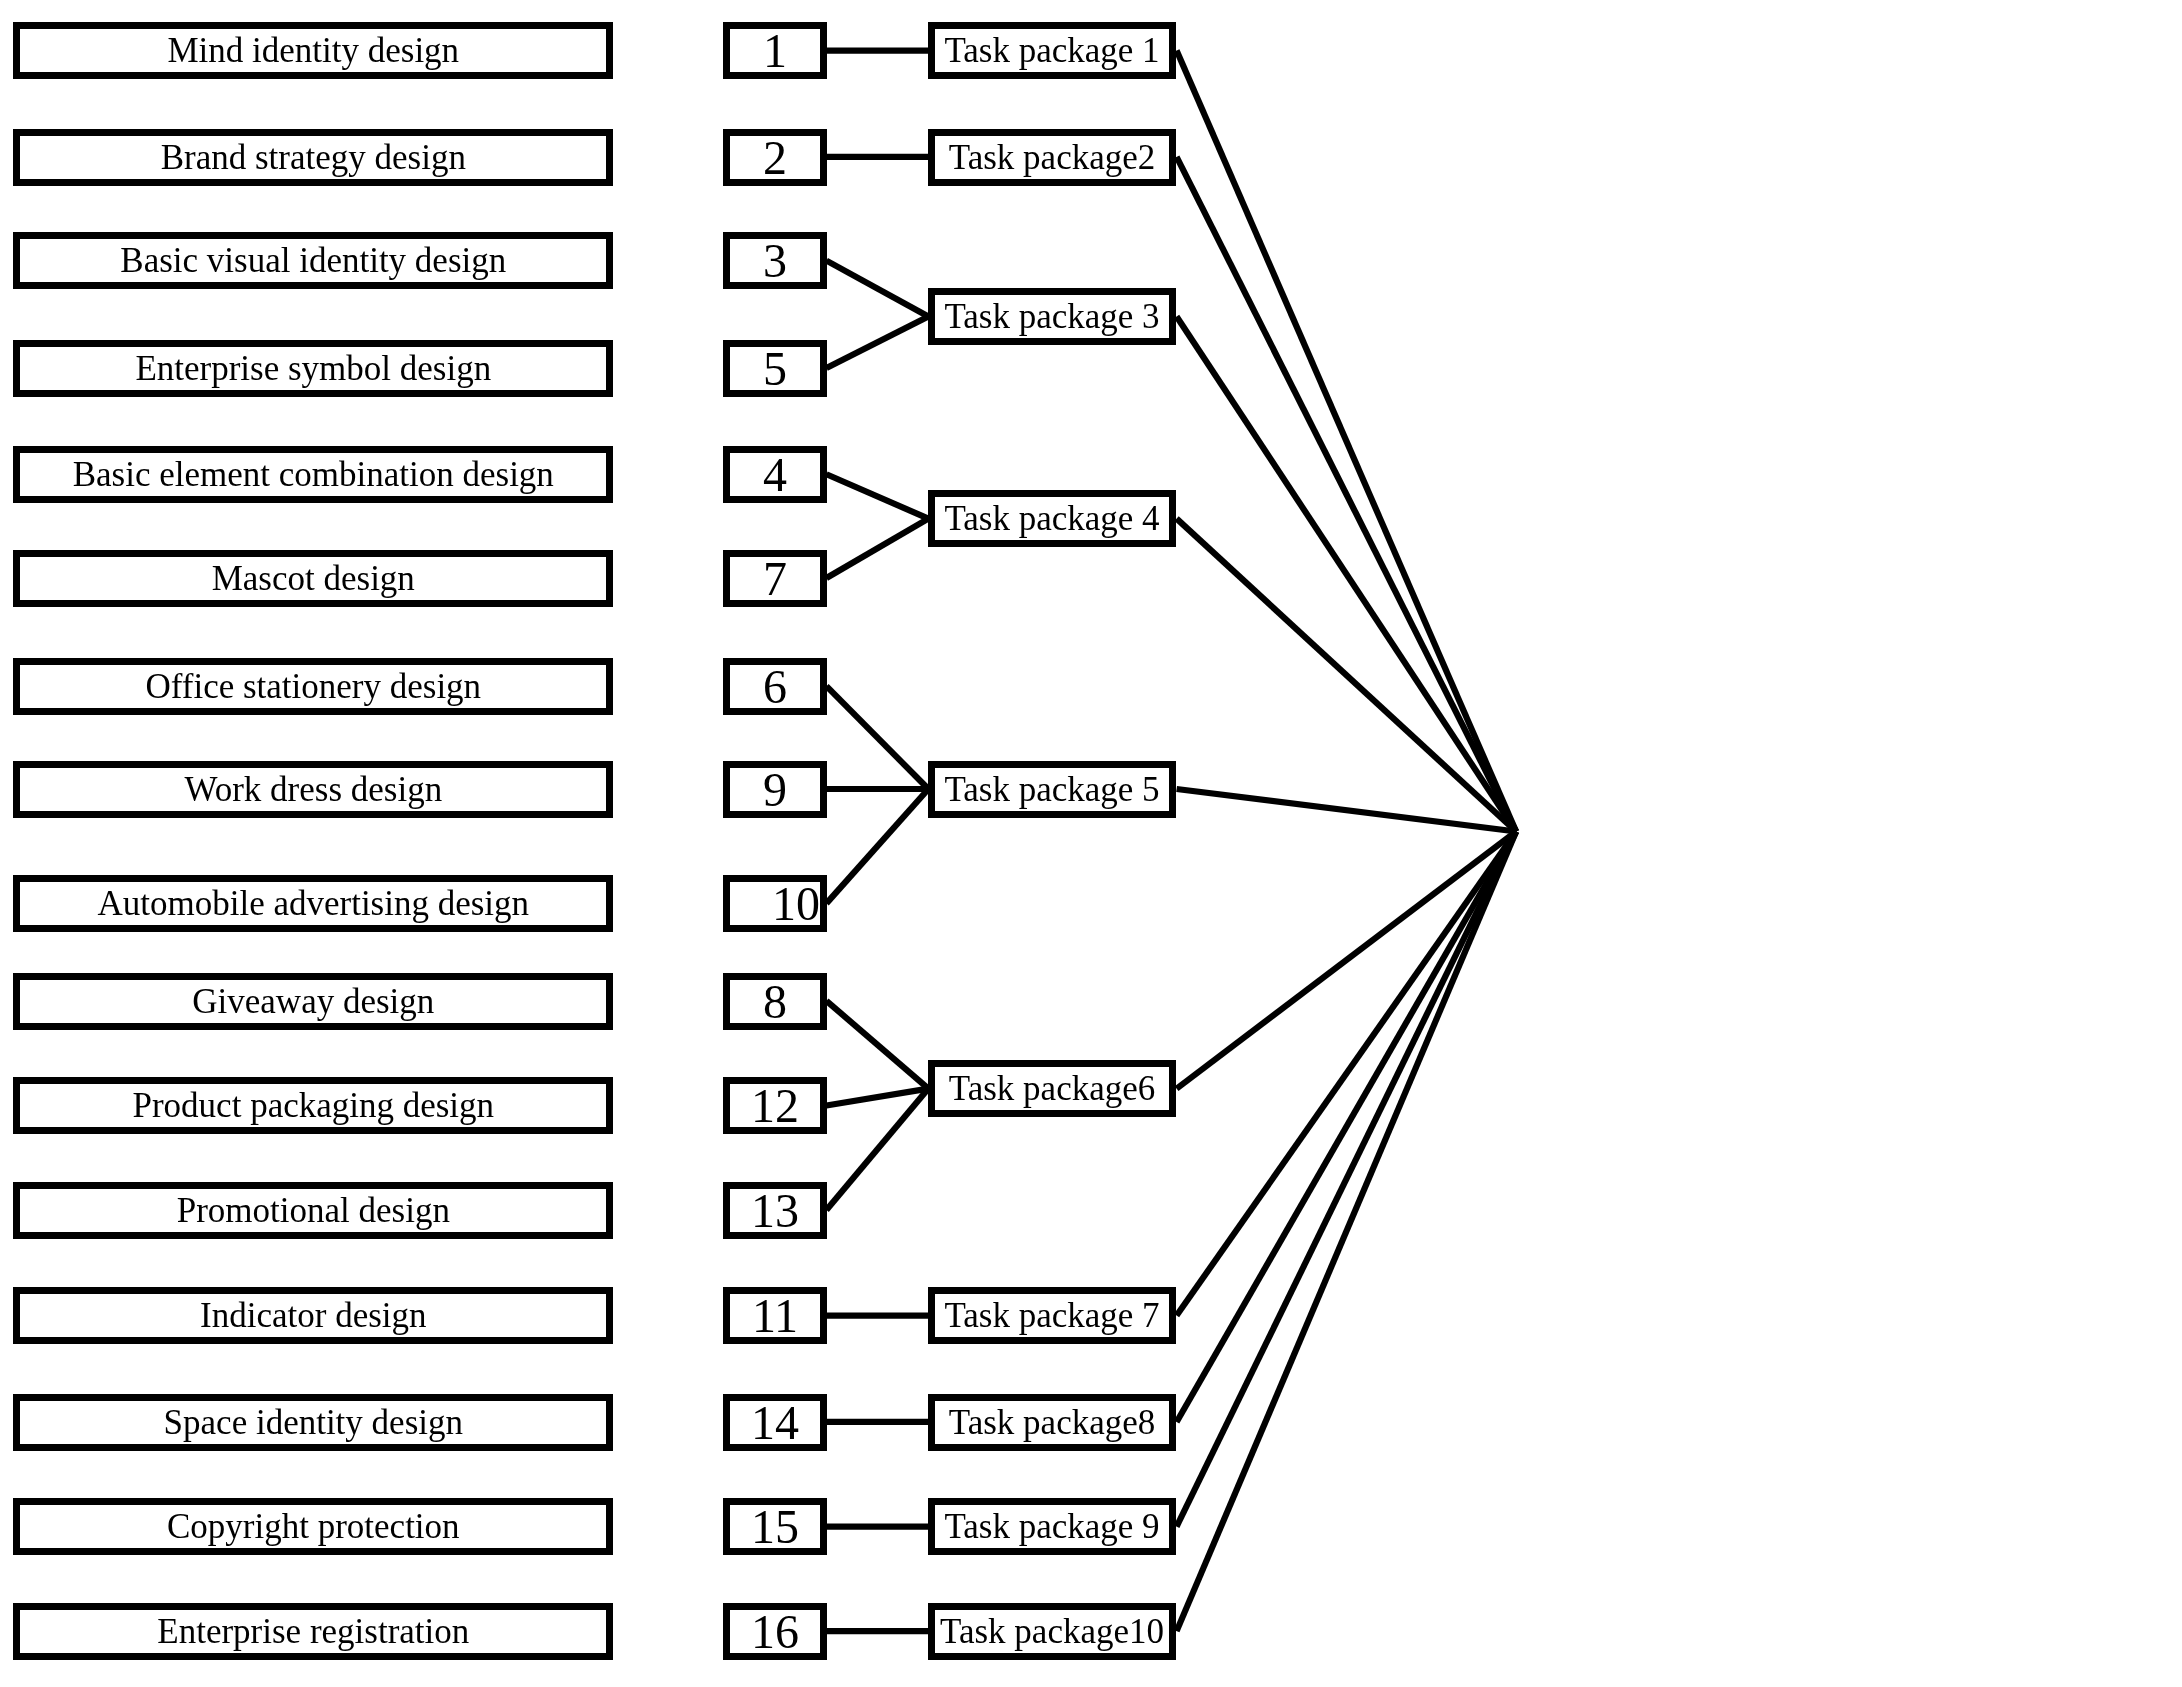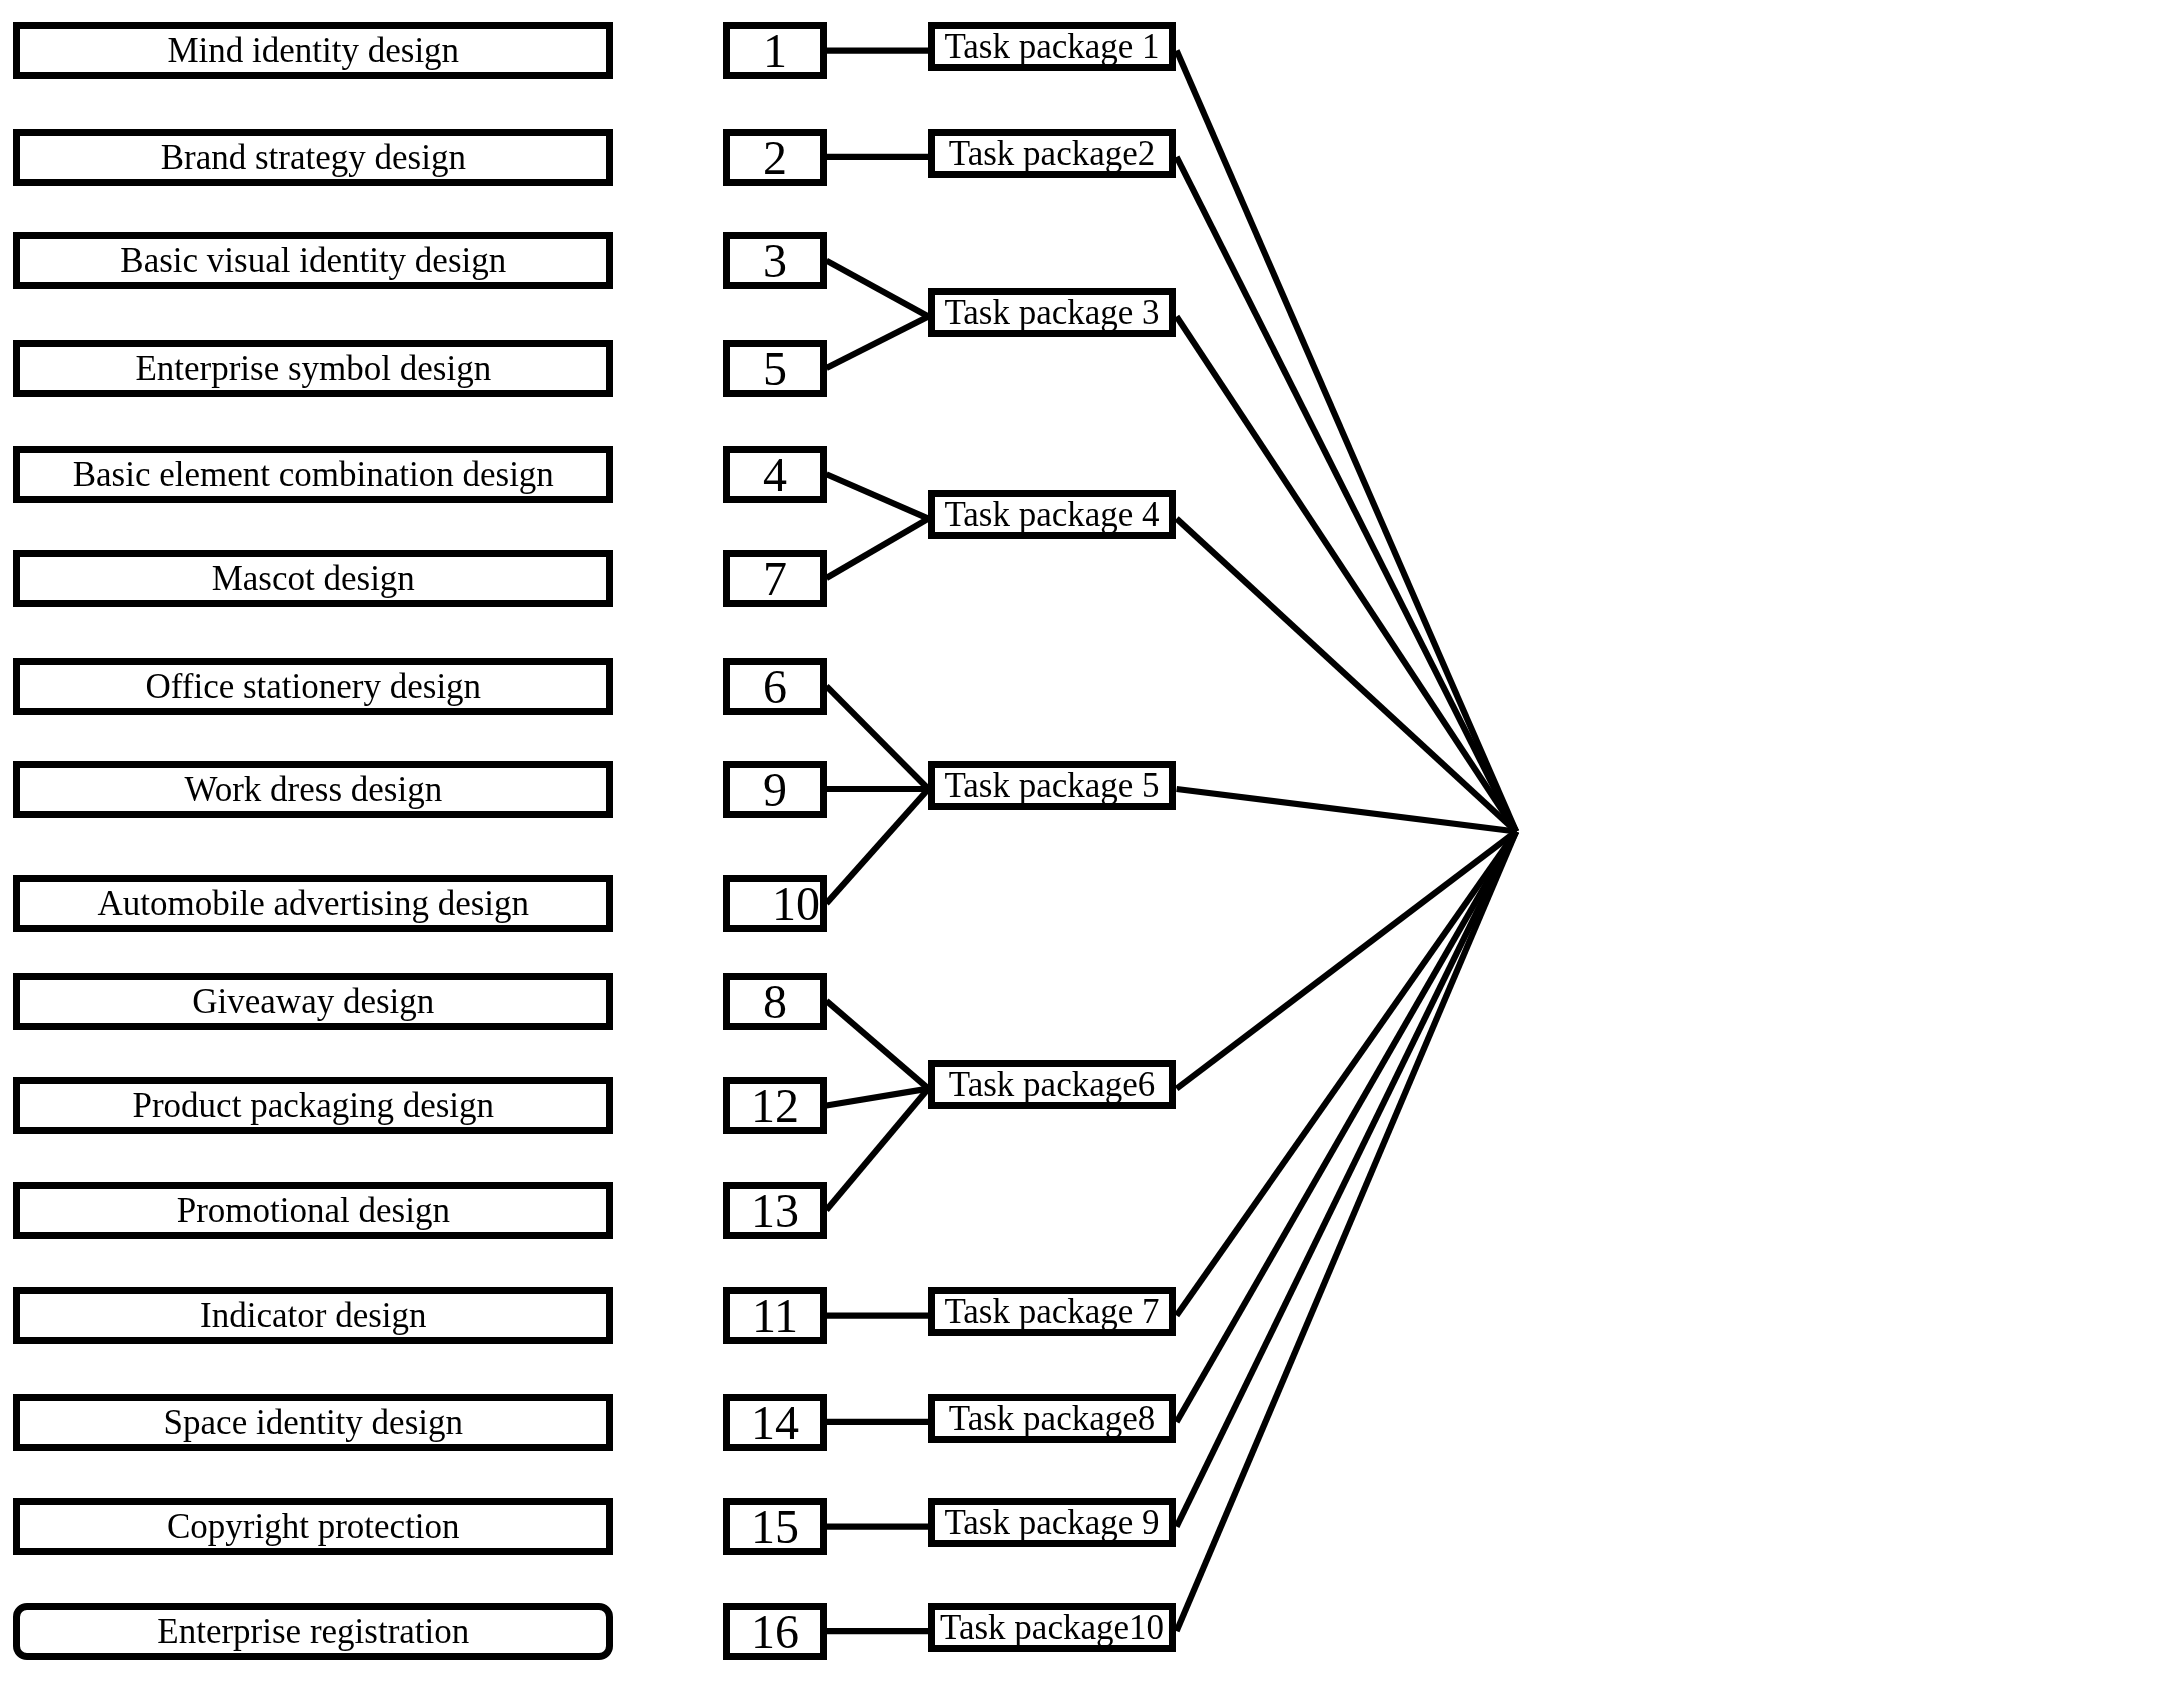--- a/index.html
+++ b/index.html
@@ -19,21 +19,21 @@
     background: #ffffff;
     border: 7px solid #000000;
     display: flex;
     align-items: center;
     justify-content: center;
     z-index: 2;
     white-space: nowrap;
   }
   .left-box  { left: 13.3px;   width: 600px; height: 57px; font-size: 35px; }
   .num-box   { left: 723px;  width: 104px; height: 57px; font-size: 48px; }
-  .pkg-box   { left: 928px; width: 248px; height: 49px; font-size: 35px; }
+  .pkg-box   { left: 928px; width: 248px; height: 57px; font-size: 35px; }
   .project-box {
     left: 1514px; top: 761px; width: 644px; height: 142px;
     font-size: 39px; line-height: 1.3;
     flex-direction: column; text-align: center;
     white-space: normal;
   }
 </style>
 </head>
 <body>
 
@@ -150,21 +150,21 @@
       </div>
       <div class="box num-box" style="top: 1394px;">
         <span>14</span>
       </div>
       <div class="box left-box" style="top: 1498px;">
         <span>Copyright protection</span>
       </div>
       <div class="box num-box" style="top: 1498px;">
         <span>15</span>
       </div>
-      <div class="box left-box" style="top: 1603px; border-radius: 14px;">
+      <div class="box left-box" style="top: 1603px;">
         <span>Enterprise registration</span>
       </div>
       <div class="box num-box" style="top: 1603px;">
         <span>16</span>
       </div>
       <div class="box pkg-box" style="top: 22px;">
         <span>Task package 1</span>
       </div>
       <div class="box pkg-box" style="top: 129px;">
         <span>Task package2</span>

